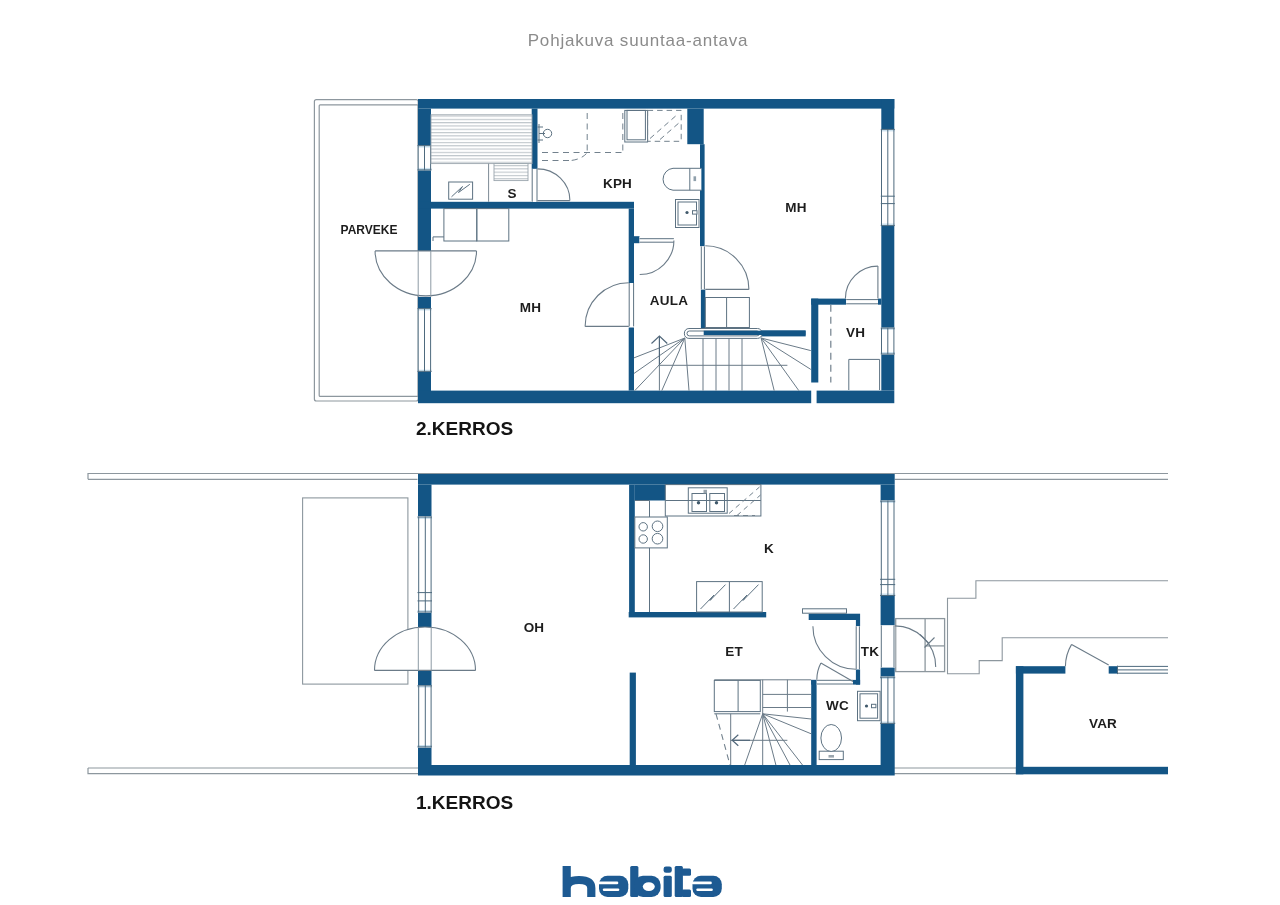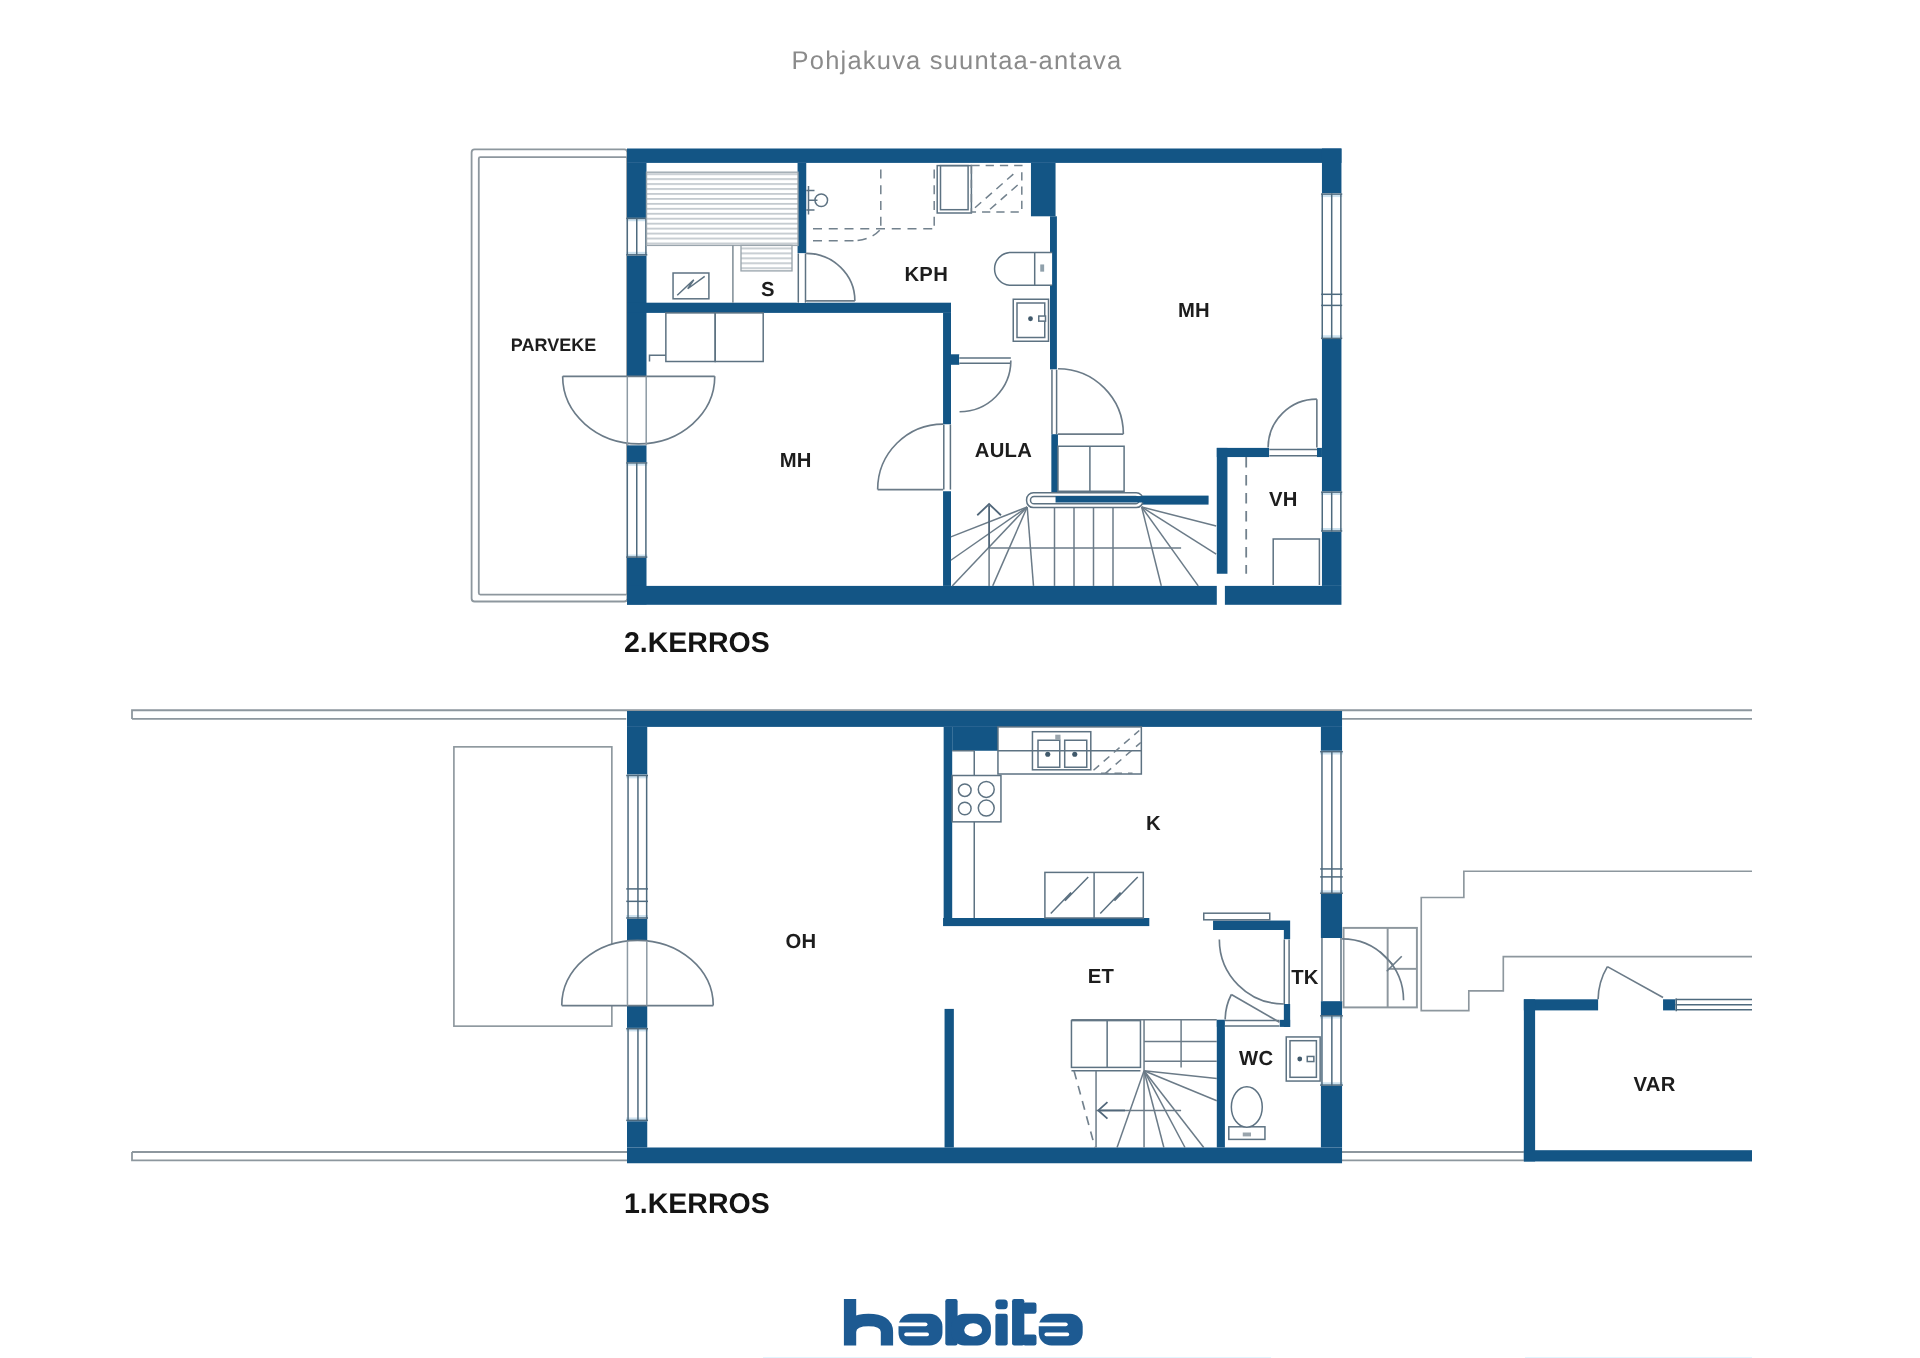--- a/index.html
+++ b/index.html
@@ -1,16 +1,16 @@
 <!DOCTYPE html>
 <html><head>
 <meta charset="utf-8">
 <style>
   html,body{margin:0;padding:0;background:#ffffff;}
-  .page{position:relative;width:1168px;height:905px;background:#7dd3fc;overflow:hidden;}
+  .page{position:relative;width:1168px;height:905px;background:#c2410c;overflow:hidden;}
   text{font-family:"Liberation Sans",sans-serif;}
   .lbl{font-size:13.5px;font-weight:700;fill:#1d1d1d;letter-spacing:.2px;}
   .flr{font-size:19px;font-weight:700;fill:#141414;letter-spacing:0px;}
   .ttl{font-size:17px;fill:#8b8b8b;letter-spacing:.8px;}
 </style>
 </head>
 <body>
 <div class="page">
 <svg width="1280" height="905" viewBox="0 0 1280 905">
 <defs>

